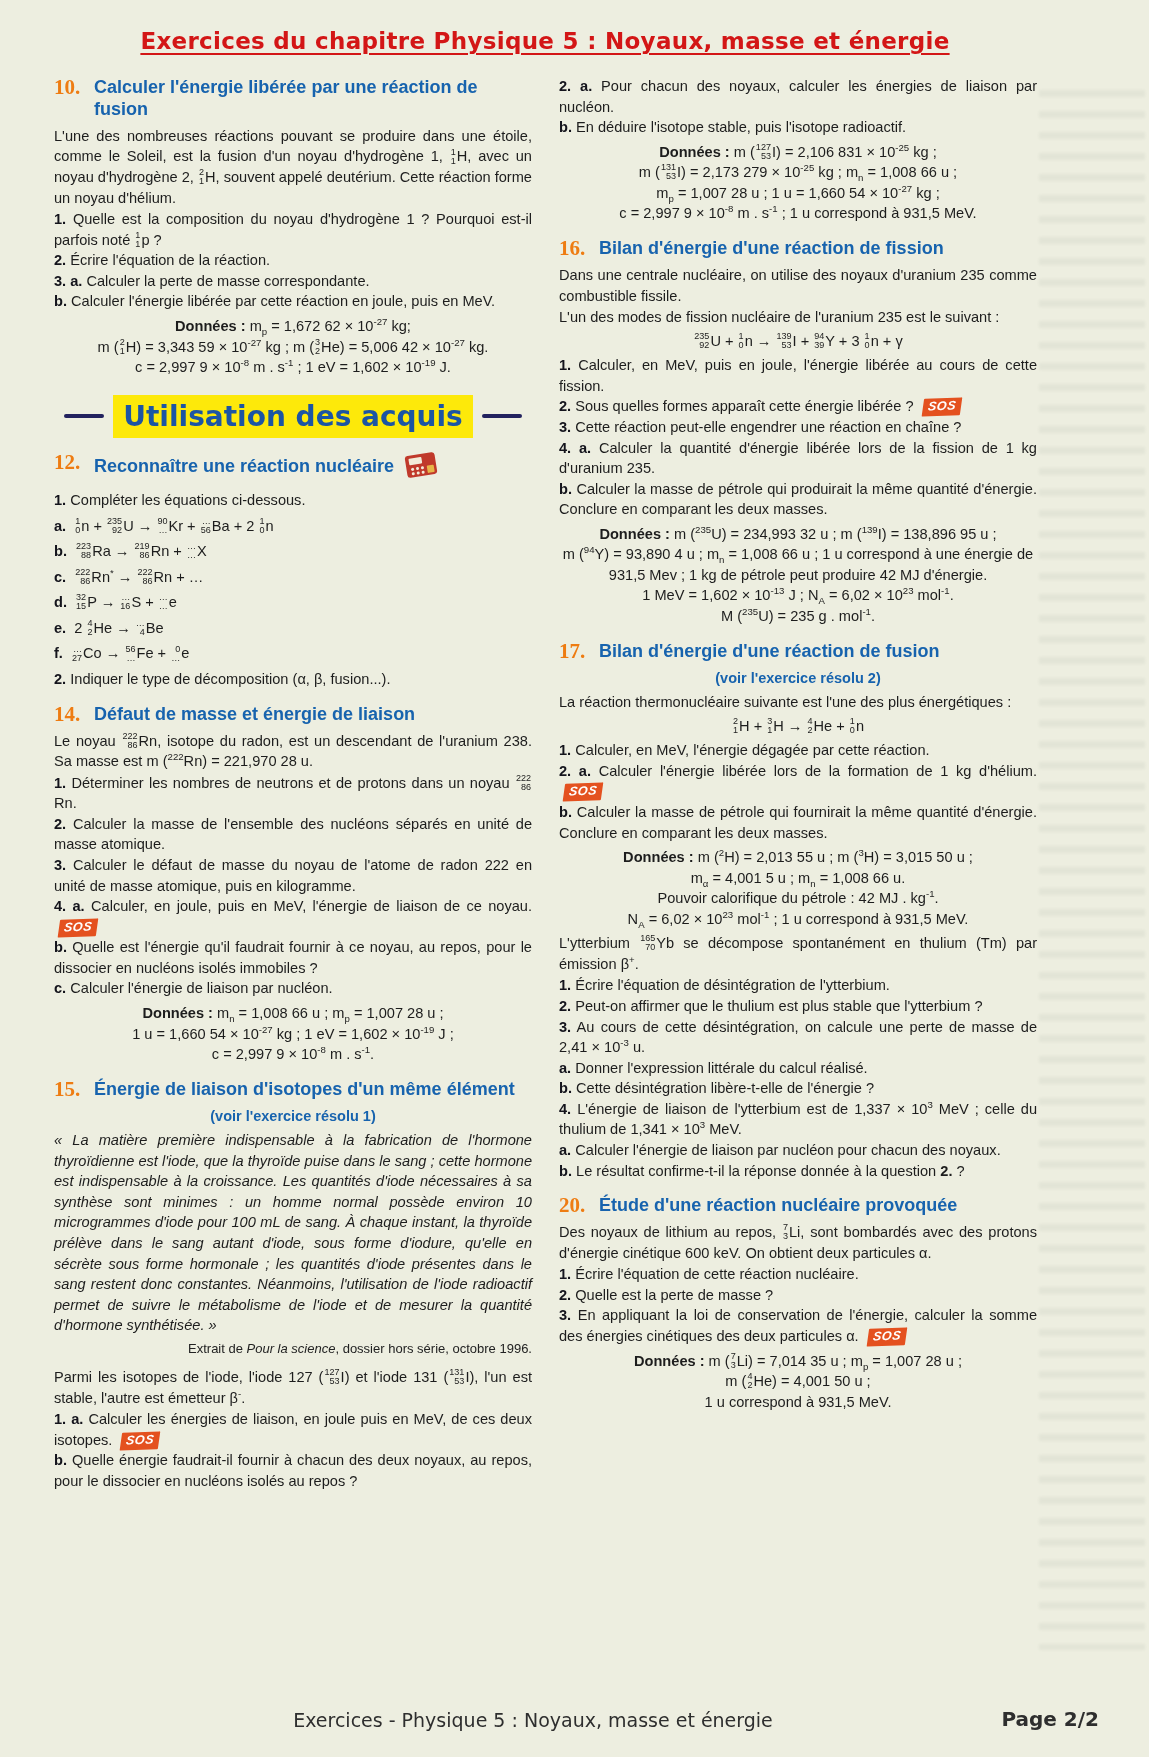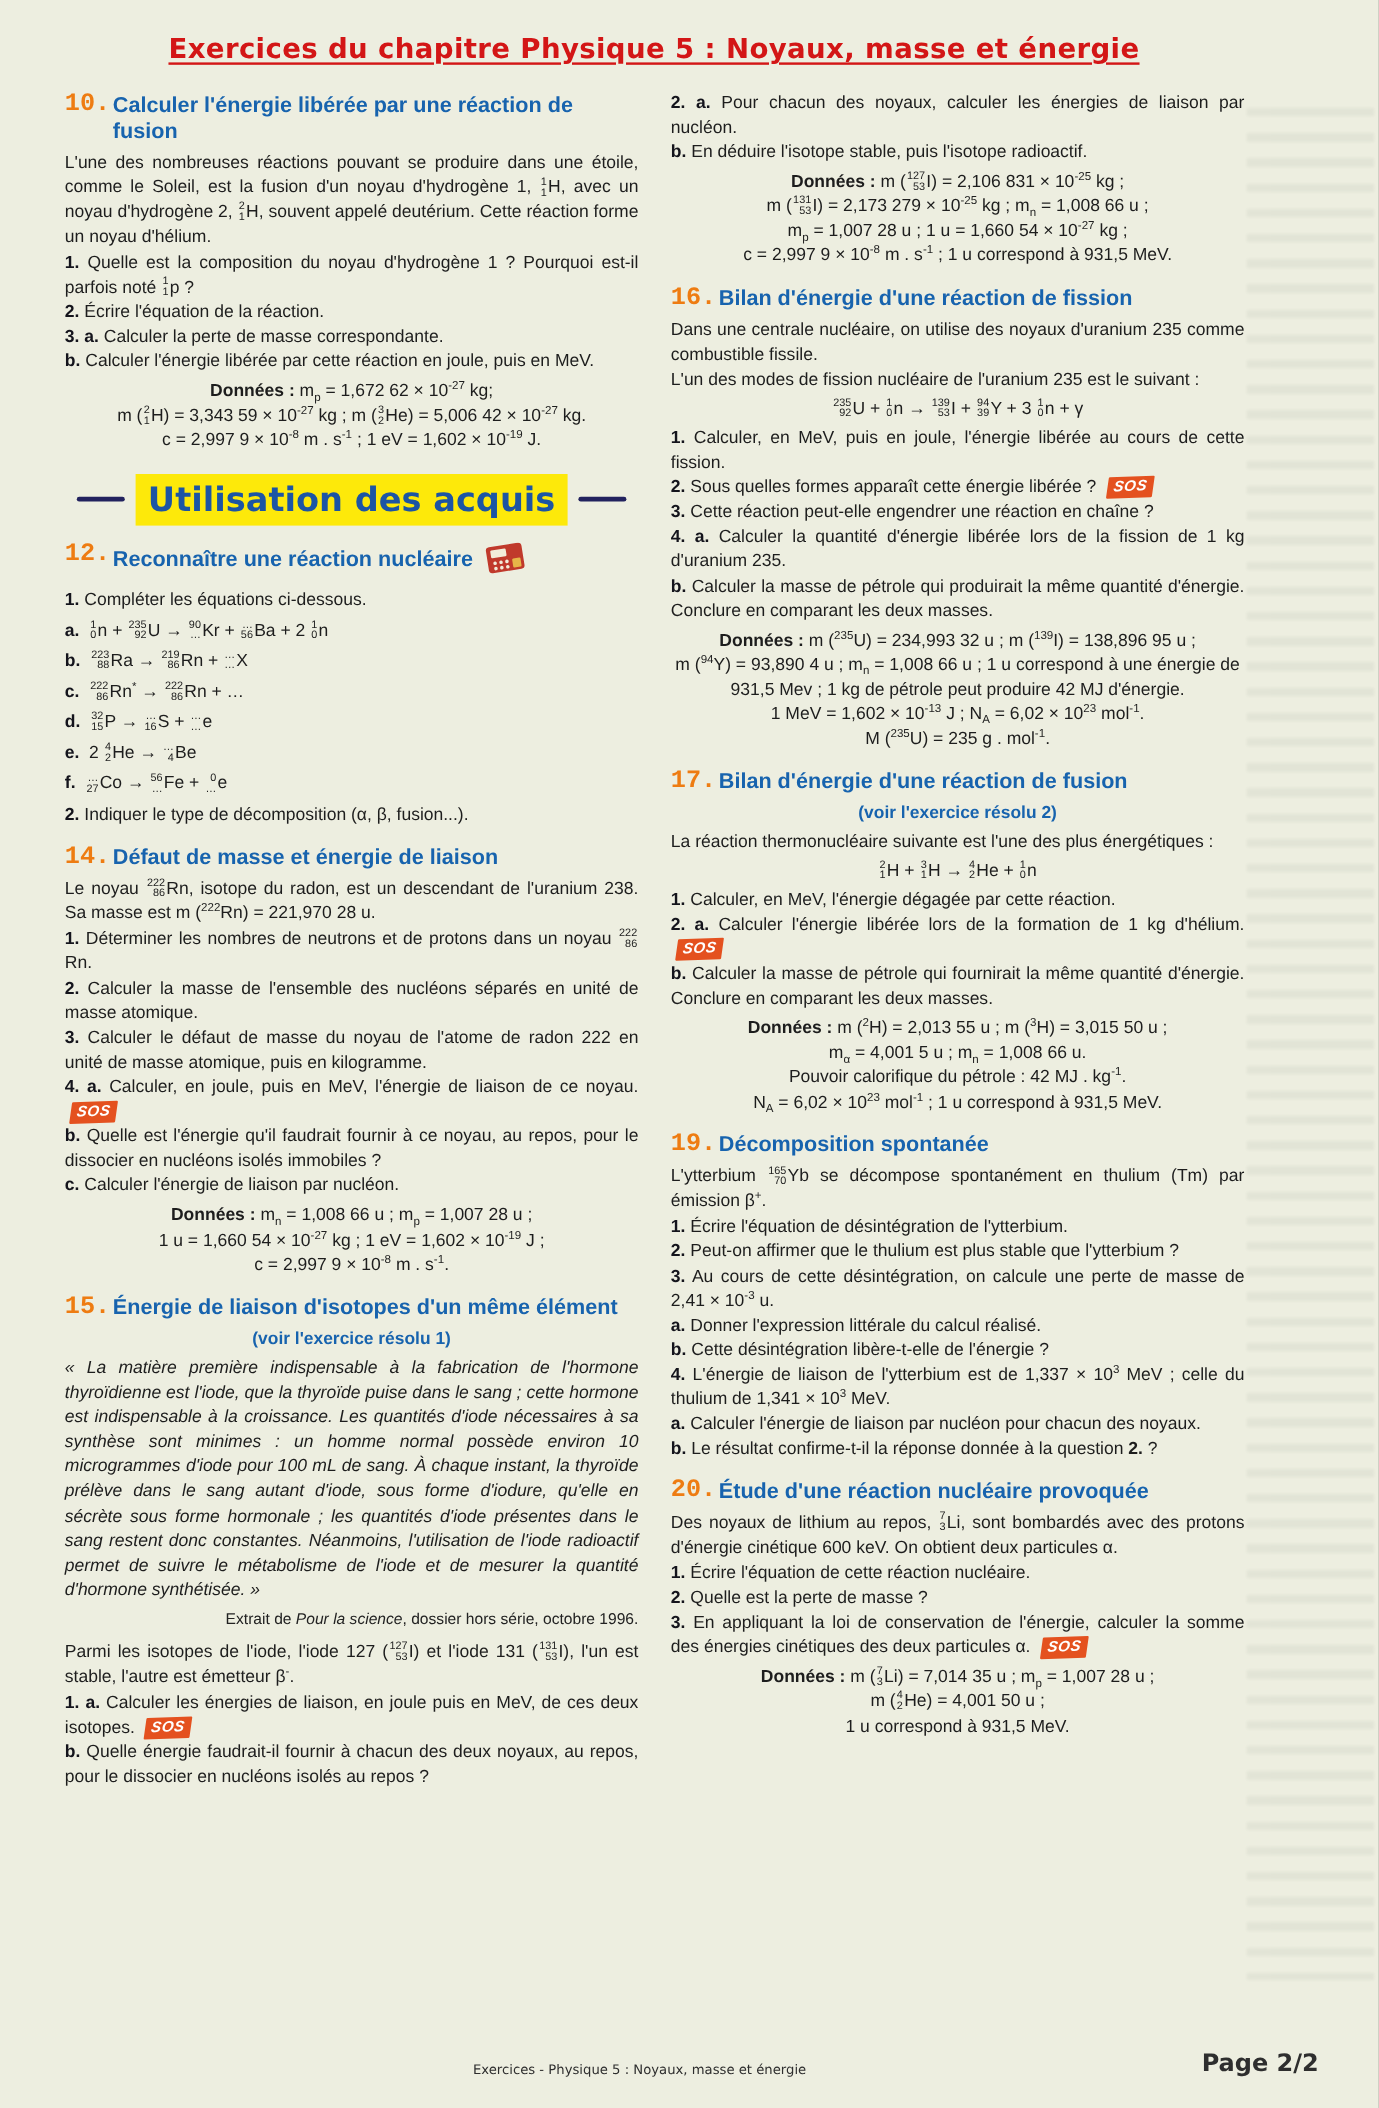--- a/index.html
+++ b/index.html
@@ -18,21 +18,21 @@
   .col{position:absolute;top:76px;width:478px;font-size:14.6px;line-height:1.41;text-align:justify;}
   .col-left{left:54px}
   .col-right{left:559px}
   p{margin:0}
   .para{margin:0 0 1px}
   .question{margin:0}
   .qlabel{font-weight:bold;color:#14141c}
   .ex-head{display:flex;align-items:flex-start;margin:13px 0 5px;text-align:left;}
   .col > .ex-head:first-child{margin-top:0}
   .ex-num{flex:0 0 40px;color:#ee7c12;font-weight:bold;font-size:21px;line-height:1.1;
-          font-family:Liberation Mono, monospace;}
+          font-family:Liberation Serif, serif;}
   .ex-title{color:#1763ae;font-weight:bold;font-size:18px;line-height:1.22;padding-top:1px;}
   .ex-sub{text-align:center;color:#1763ae;font-weight:bold;font-size:14.5px;margin:1px 0 4px;}
   .banner{display:flex;align-items:center;justify-content:center;gap:9px;margin:17px 0 11px;}
   .banner::before,.banner::after{content:"";height:4px;background:#22225e;border-radius:2px;}
   .banner::before{flex:0 0 40px}
   .banner::after{flex:0 0 40px}
   .banner-text{background:#fde90a;color:#1c55a4;font-weight:bold;font-size:28px;
           font-family:"DejaVu Sans",sans-serif;padding:2px 10px;white-space:nowrap;}
   .eq-item{text-align:left;margin:5px 0;}
   .eq-item .qlabel{margin-right:4px}
@@ -44,21 +44,21 @@
   .sos{display:inline-block;background:#e4511f;color:#fff;font-weight:bold;font-style:italic;
        font-size:12.5px;line-height:1;padding:2px 5px 3px;margin-left:5px;letter-spacing:.5px;
        transform:skewX(-10deg) rotate(-2deg);vertical-align:1px;border-radius:1px;}
   .nuc{display:inline-flex;flex-direction:column;align-items:flex-end;vertical-align:middle;
        line-height:1;font-size:.62em;margin:0 1px;position:relative;top:-1px;}
   .nuc span{display:block}
   sup{font-size:.66em;line-height:0;vertical-align:super}
   sub{font-size:.66em;line-height:0;vertical-align:sub}
   .calc{display:inline-block;margin-left:8px;vertical-align:-7px;}
   .footer-left{position:absolute;bottom:26px;left:30px;width:1006px;text-align:center;
-       font-family:"DejaVu Sans",sans-serif;font-size:11px;color:#2e2e2e;}
+       font-family:"DejaVu Sans",sans-serif;font-size:19px;color:#2e2e2e;}
   .footer-right{position:absolute;bottom:26px;right:50px;font-family:"DejaVu Sans",sans-serif;
        font-size:20px;color:#2e2e2e;font-weight:bold;}
 </style>
 </head>
 <body>
 
 <div class="page">
   <h1 class="page-title">Exercices du chapitre Physique 5 : Noyaux, masse et énergie</h1>
   <div class="col col-left">
       <div class="ex-head">
@@ -256,24 +256,20 @@
           <span>4</span>
           <span>2</span>
         </span>He + <span class="nuc">
           <span>1</span>
           <span>0</span>
         </span>n</div>
       <p class="question"><b class="qlabel">1.</b> <span class="qtext">Calculer, en MeV, l'énergie dégagée par cette réaction.</span></p>
       <p class="question"><b class="qlabel">2. a.</b> <span class="qtext">Calculer l'énergie libérée lors de la formation de 1 kg d'hélium.</span> <span class="sos">SOS</span></p>
       <p class="question"><b class="qlabel">b.</b> <span class="qtext">Calculer la masse de pétrole qui fournirait la même quantité d'énergie. Conclure en comparant les deux masses.</span></p>
       <p class="donnees"><b class="dlabel">Données :</b><span class="dlines"> m (<sup>2</sup>H) = 2,013 55 u ; m (<sup>3</sup>H) = 3,015 50 u ;<br>m<sub>α</sub> = 4,001 5 u ; m<sub>n</sub> = 1,008 66 u.<br>Pouvoir calorifique du pétrole : 42 MJ . kg<sup>-1</sup>.<br>N<sub>A</sub> = 6,02 × 10<sup>23</sup> mol<sup>-1</sup> ; 1 u correspond à 931,5 MeV.</span></p>
-      <div class="ex-head">
-        <span class="ex-num">19.</span>
-        <span class="ex-title">Décomposition spontanée</span>
-      </div>
       <p class="para"><span class="ptext">L'ytterbium <span class="nuc">
             <span>165</span>
             <span>70</span>
           </span>Yb se décompose spontanément en thulium (Tm) par émission β<sup>+</sup>.</span></p>
       <p class="question"><b class="qlabel">1.</b> <span class="qtext">Écrire l'équation de désintégration de l'ytterbium.</span></p>
       <p class="question"><b class="qlabel">2.</b> <span class="qtext">Peut-on affirmer que le thulium est plus stable que l'ytterbium ?</span></p>
       <p class="question"><b class="qlabel">3.</b> <span class="qtext">Au cours de cette désintégration, on calcule une perte de masse de 2,41 × 10<sup>-3</sup> u.</span></p>
       <p class="question"><b class="qlabel">a.</b> <span class="qtext">Donner l'expression littérale du calcul réalisé.</span></p>
       <p class="question"><b class="qlabel">b.</b> <span class="qtext">Cette désintégration libère-t-elle de l'énergie ?</span></p>
       <p class="question"><b class="qlabel">4.</b> <span class="qtext">L'énergie de liaison de l'ytterbium est de 1,337 × 10<sup>3</sup> MeV ; celle du thulium de 1,341 × 10<sup>3</sup> MeV.</span></p>

